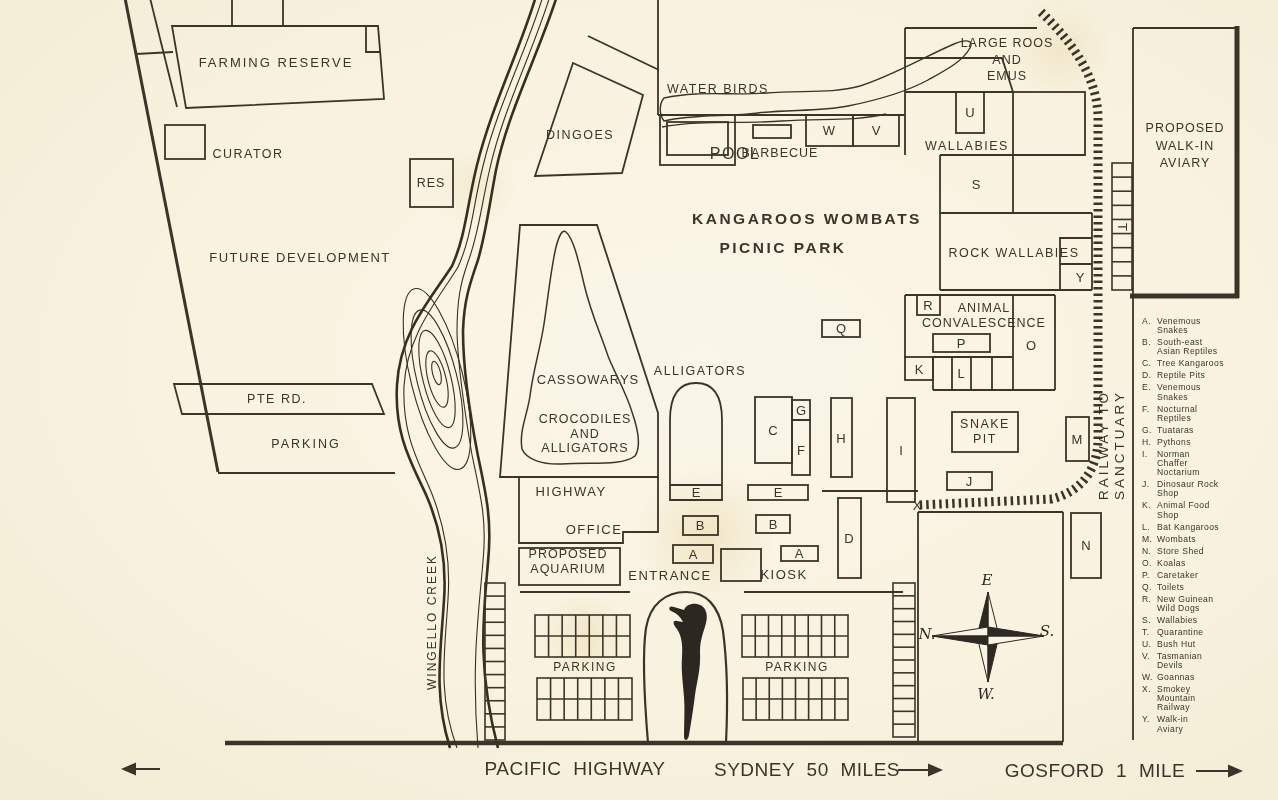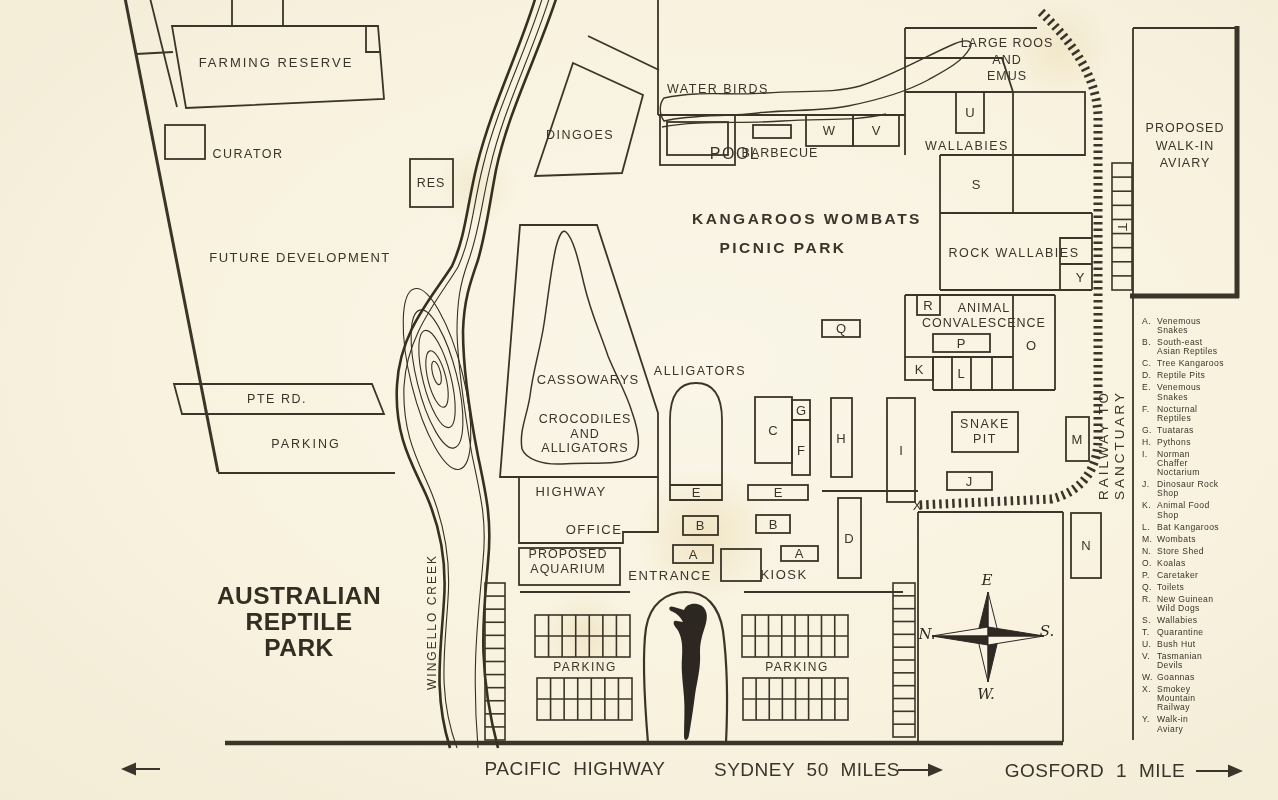--- a/index.html
+++ b/index.html
@@ -257,23 +257,20 @@
 ALLIGATORS</div>
     <div class="lbl" style="left:571px;top:492px;">HIGHWAY</div>
     <div class="lbl" style="left:594px;top:530px;">OFFICE</div>
     <div class="lbl" style="left:568px;top:562px;font-size:12.5px;line-height:15px;letter-spacing:1px;">PROPOSED
 AQUARIUM</div>
     <div class="lbl" style="left:670px;top:576px;">ENTRANCE</div>
     <div class="lbl" style="left:784px;top:575px;">KIOSK</div>
     <div class="lbl" style="left:585px;top:668px;font-size:12px;">PARKING</div>
     <div class="lbl" style="left:797px;top:668px;font-size:12px;">PARKING</div>
     <div class="lbl rot-ccw" style="left:433px;top:622px;font-size:12px;letter-spacing:2px;">WINGELLO CREEK</div>
-    <div class="lbl title-lbl" style="left:299px;top:622px;">AUSTRALIAN
-REPTILE
-PARK</div>
 
     <div class="lbl hw" style="left:575px;top:769px;">PACIFIC HIGHWAY</div>
     <div class="lbl hw" style="left:807px;top:770px;">SYDNEY 50 MILES</div>
     <div class="lbl hw" style="left:1095px;top:771px;">GOSFORD 1 MILE</div>
 
     <span class="compass-letter" style="left:987px;top:580px;">E</span>
     <span class="compass-letter" style="left:927px;top:634px;">N.</span>
     <span class="compass-letter" style="left:1047px;top:631px;">S.</span>
     <span class="compass-letter" style="left:986px;top:694px;">W.</span>
 

